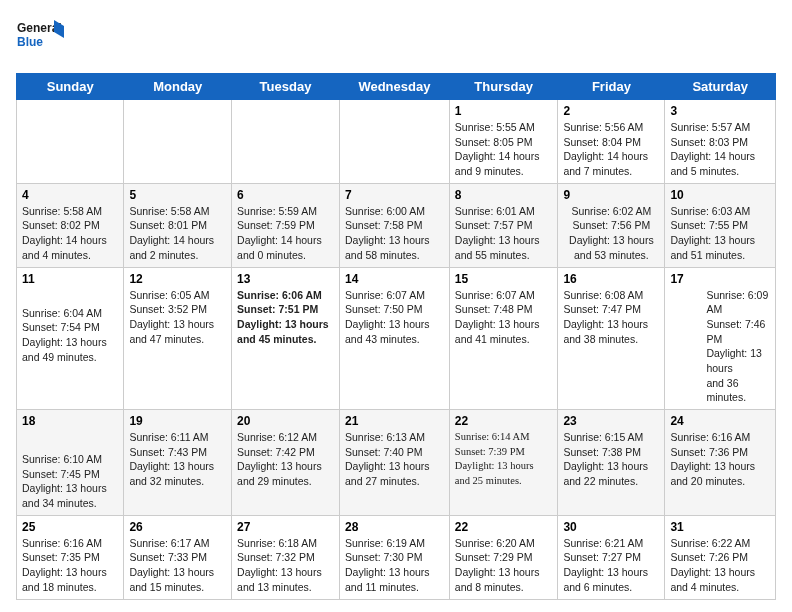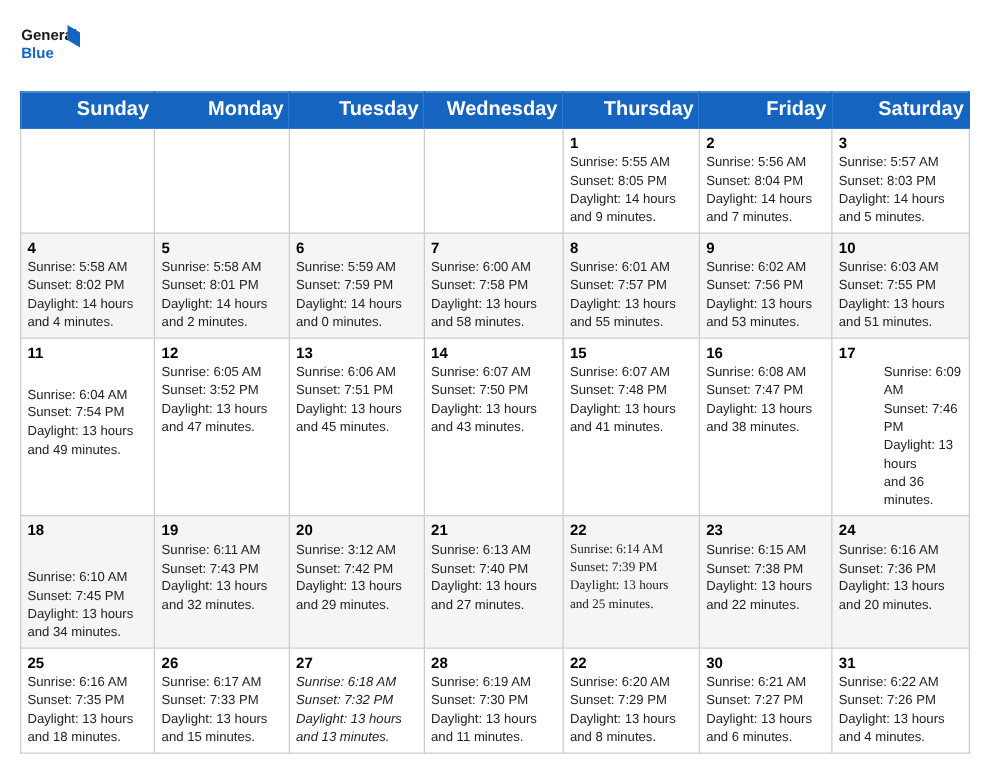--- a/index.html
+++ b/index.html
@@ -35,22 +35,22 @@
     }
     .calendar {
       width: 100%;
       border-collapse: collapse;
       font-size: 11px;
     }
     .calendar th {
       background: #1565c0;
       color: #fff;
       padding: 5px 4px;
-      text-align: right;
-      font-size: 16px;
+      text-align: center;
+      font-size: 13px;
       font-weight: bold;
       border: 1px solid #1565c0;
     }
     .calendar td {
       border: 1px solid #ccc;
       vertical-align: top;
       padding: 4px 5px;
       width: 113px;
       min-height: 80px;
       background: #fff;
@@ -164,21 +164,21 @@
         </td>
         <td>
           <span class="day-num">8</span>
           <div class="day-info" style="white-space: pre-line;">Sunrise: 6:01 AM
 Sunset: 7:57 PM
 Daylight: 13 hours
 and 55 minutes.</div>
         </td>
         <td>
           <span class="day-num">9</span>
-          <div class="day-info" style="white-space: pre-line;">Sunrise: 6:02 AM
+          <div class="day-info" style="white-space: pre-line; text-align: center;">Sunrise: 6:02 AM
 Sunset: 7:56 PM
 Daylight: 13 hours
 and 53 minutes.</div>
         </td>
         <td>
           <span class="day-num">10</span>
           <div class="day-info" style="white-space: pre-line;">Sunrise: 6:03 AM
 Sunset: 7:55 PM
 Daylight: 13 hours
 and 51 minutes.</div>
@@ -194,21 +194,21 @@
         </td>
         <td>
           <span class="day-num">12</span>
           <div class="day-info" style="white-space: pre-line;">Sunrise: 6:05 AM
 Sunset: 3:52 PM
 Daylight: 13 hours
 and 47 minutes.</div>
         </td>
         <td>
           <span class="day-num">13</span>
-          <div class="day-info" style="white-space: pre-line;">Sunrise: 6:06 AM
+          <div class="day-info" style="white-space: pre-line; font-weight: bold;">Sunrise: 6:06 AM
 Sunset: 7:51 PM
 Daylight: 13 hours
 and 45 minutes.</div>
         </td>
         <td>
           <span class="day-num">14</span>
           <div class="day-info" style="white-space: pre-line;">Sunrise: 6:07 AM
 Sunset: 7:50 PM
 Daylight: 13 hours
 and 43 minutes.</div>
@@ -245,21 +245,21 @@
         </td>
         <td>
           <span class="day-num">19</span>
           <div class="day-info" style="white-space: pre-line;">Sunrise: 6:11 AM
 Sunset: 7:43 PM
 Daylight: 13 hours
 and 32 minutes.</div>
         </td>
         <td>
           <span class="day-num">20</span>
-          <div class="day-info" style="white-space: pre-line;">Sunrise: 3:12 AM
+          <div class="day-info" style="white-space: pre-line;">Sunrise: 6:12 AM
 Sunset: 7:42 PM
 Daylight: 13 hours
 and 29 minutes.</div>
         </td>
         <td>
           <span class="day-num">21</span>
           <div class="day-info" style="white-space: pre-line;">Sunrise: 6:13 AM
 Sunset: 7:40 PM
 Daylight: 13 hours
 and 27 minutes.</div>
@@ -296,21 +296,21 @@
         </td>
         <td>
           <span class="day-num">26</span>
           <div class="day-info" style="white-space: pre-line;">Sunrise: 6:17 AM
 Sunset: 7:33 PM
 Daylight: 13 hours
 and 15 minutes.</div>
         </td>
         <td>
           <span class="day-num">27</span>
-          <div class="day-info" style="white-space: pre-line; font-style: italic;">Sunrise: 6:18 AM
+          <div class="day-info" style="white-space: pre-line;">Sunrise: 6:18 AM
 Sunset: 7:32 PM
 Daylight: 13 hours
 and 13 minutes.</div>
         </td>
         <td>
           <span class="day-num">28</span>
           <div class="day-info" style="white-space: pre-line;">Sunrise: 6:19 AM
 Sunset: 7:30 PM
 Daylight: 13 hours
 and 11 minutes.</div>

